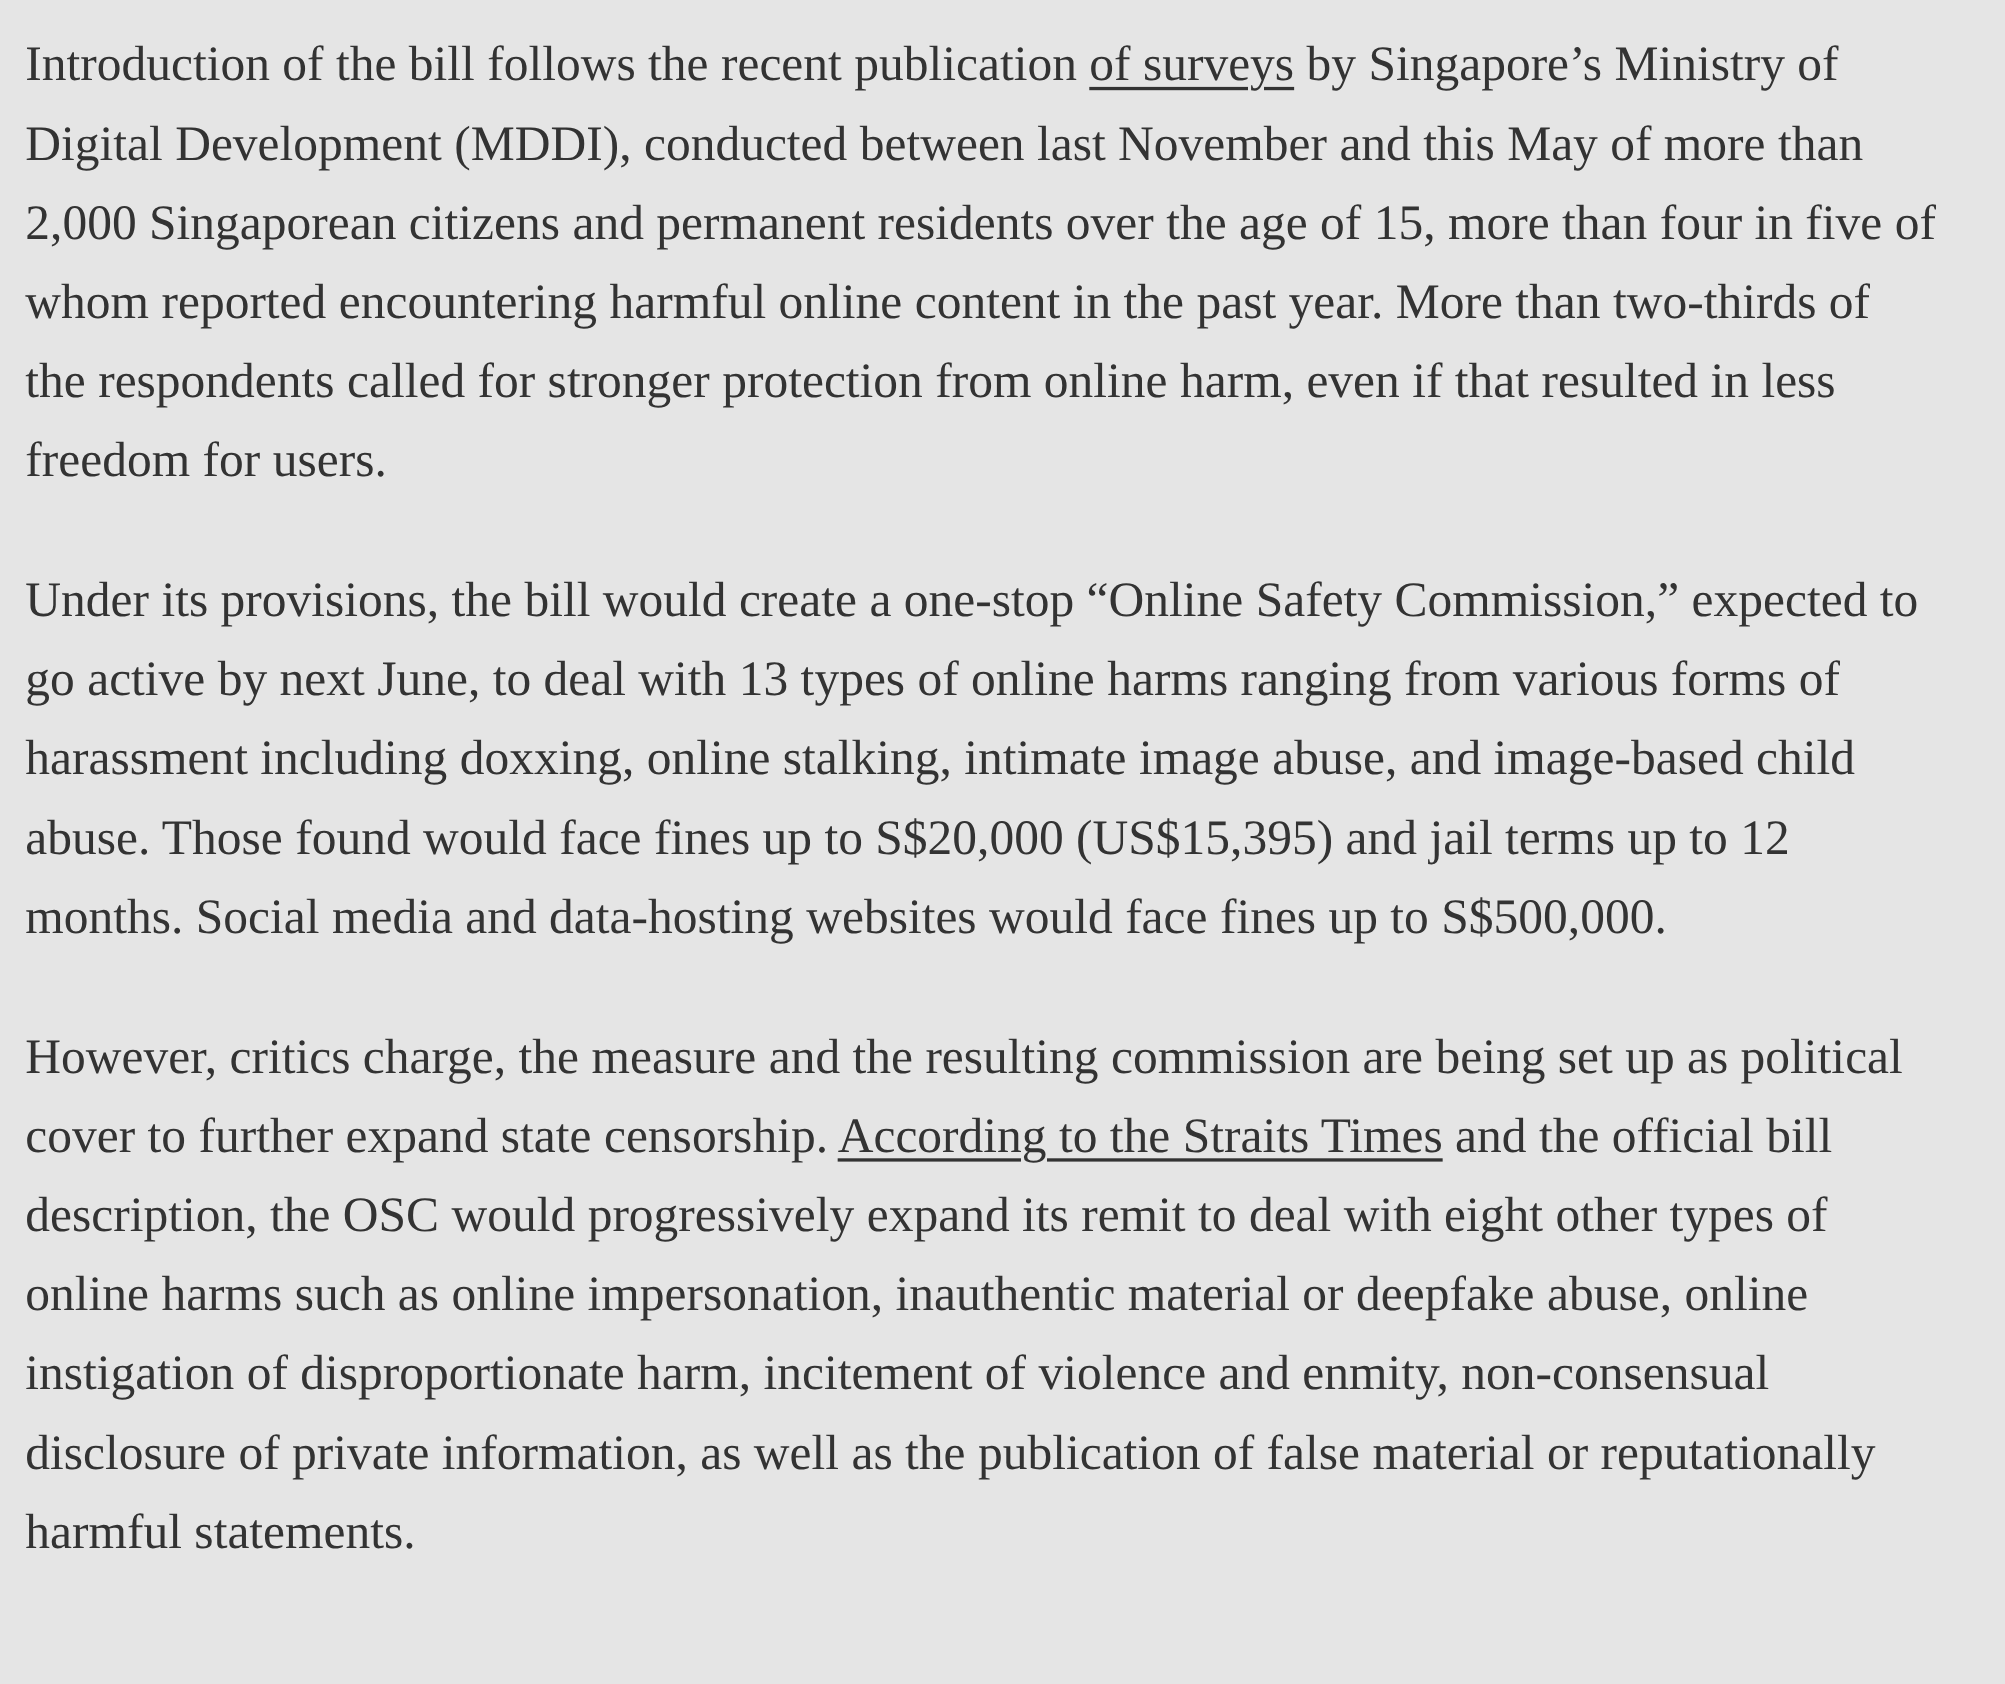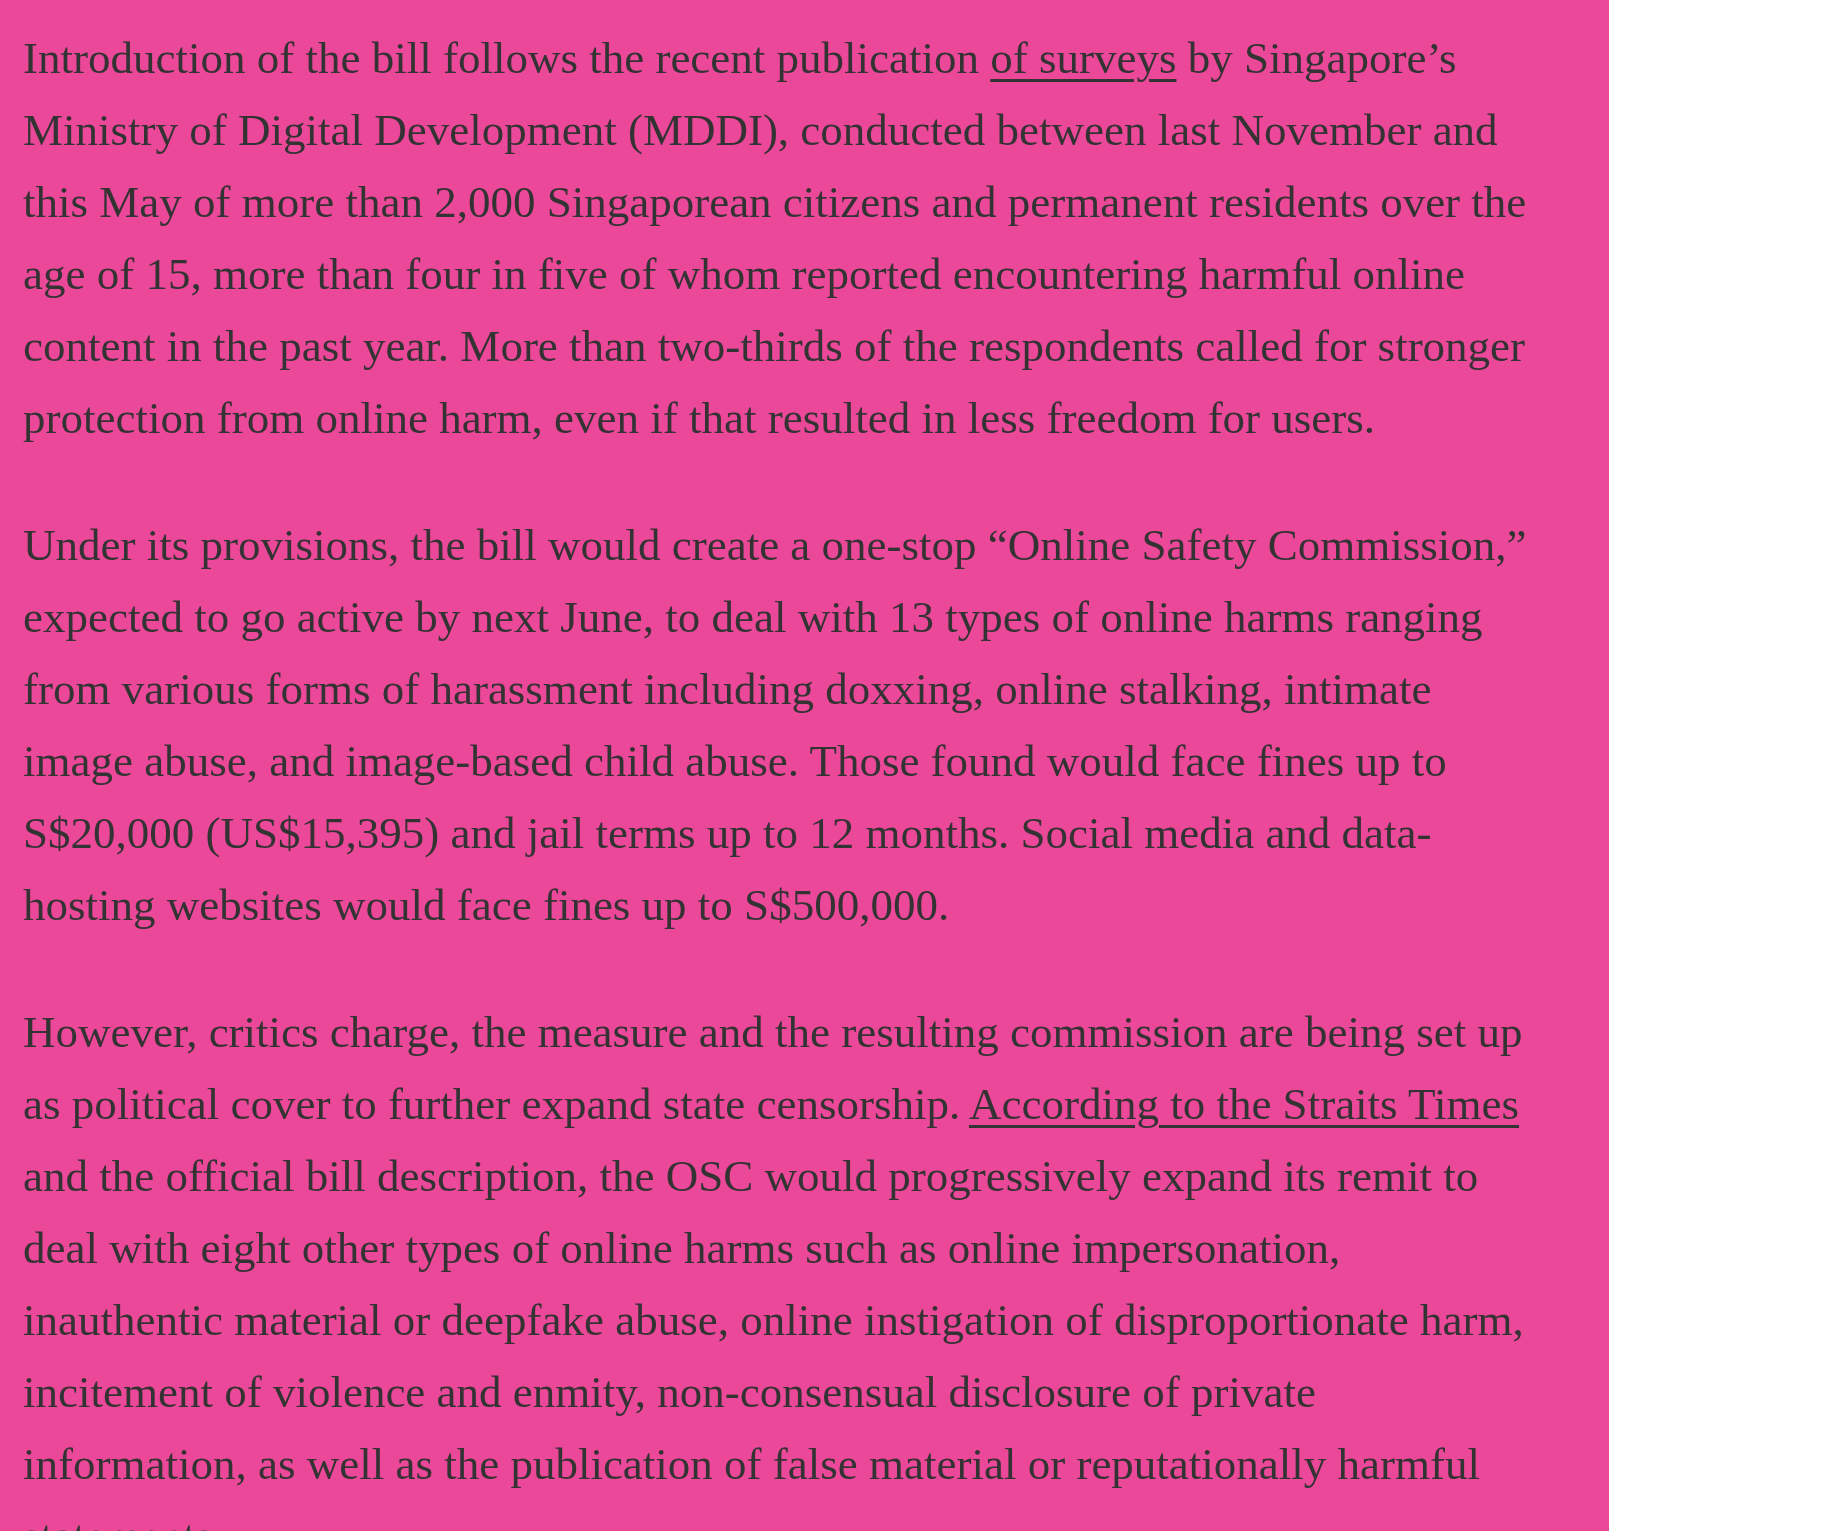--- a/index.html
+++ b/index.html
@@ -2,23 +2,23 @@
 <html><head>
 <meta charset="utf-8">
 <style>
   html, body {
     margin: 0;
     padding: 0;
     background: #ffffff;
   }
   .page {
     box-sizing: border-box;
-    width: 1609px;
+    width: 1823px;
     height: 1531px;
-    background: #ec4899;
+    background: #e5e5e5;
     overflow: hidden;
   }
   .article-body {
     box-sizing: border-box;
     width: 100%;
     padding: 22px 60px 0 23px;
     font-family: "Liberation Serif", serif;
     font-size: 45px;
     line-height: 72px;
     color: #333333;

